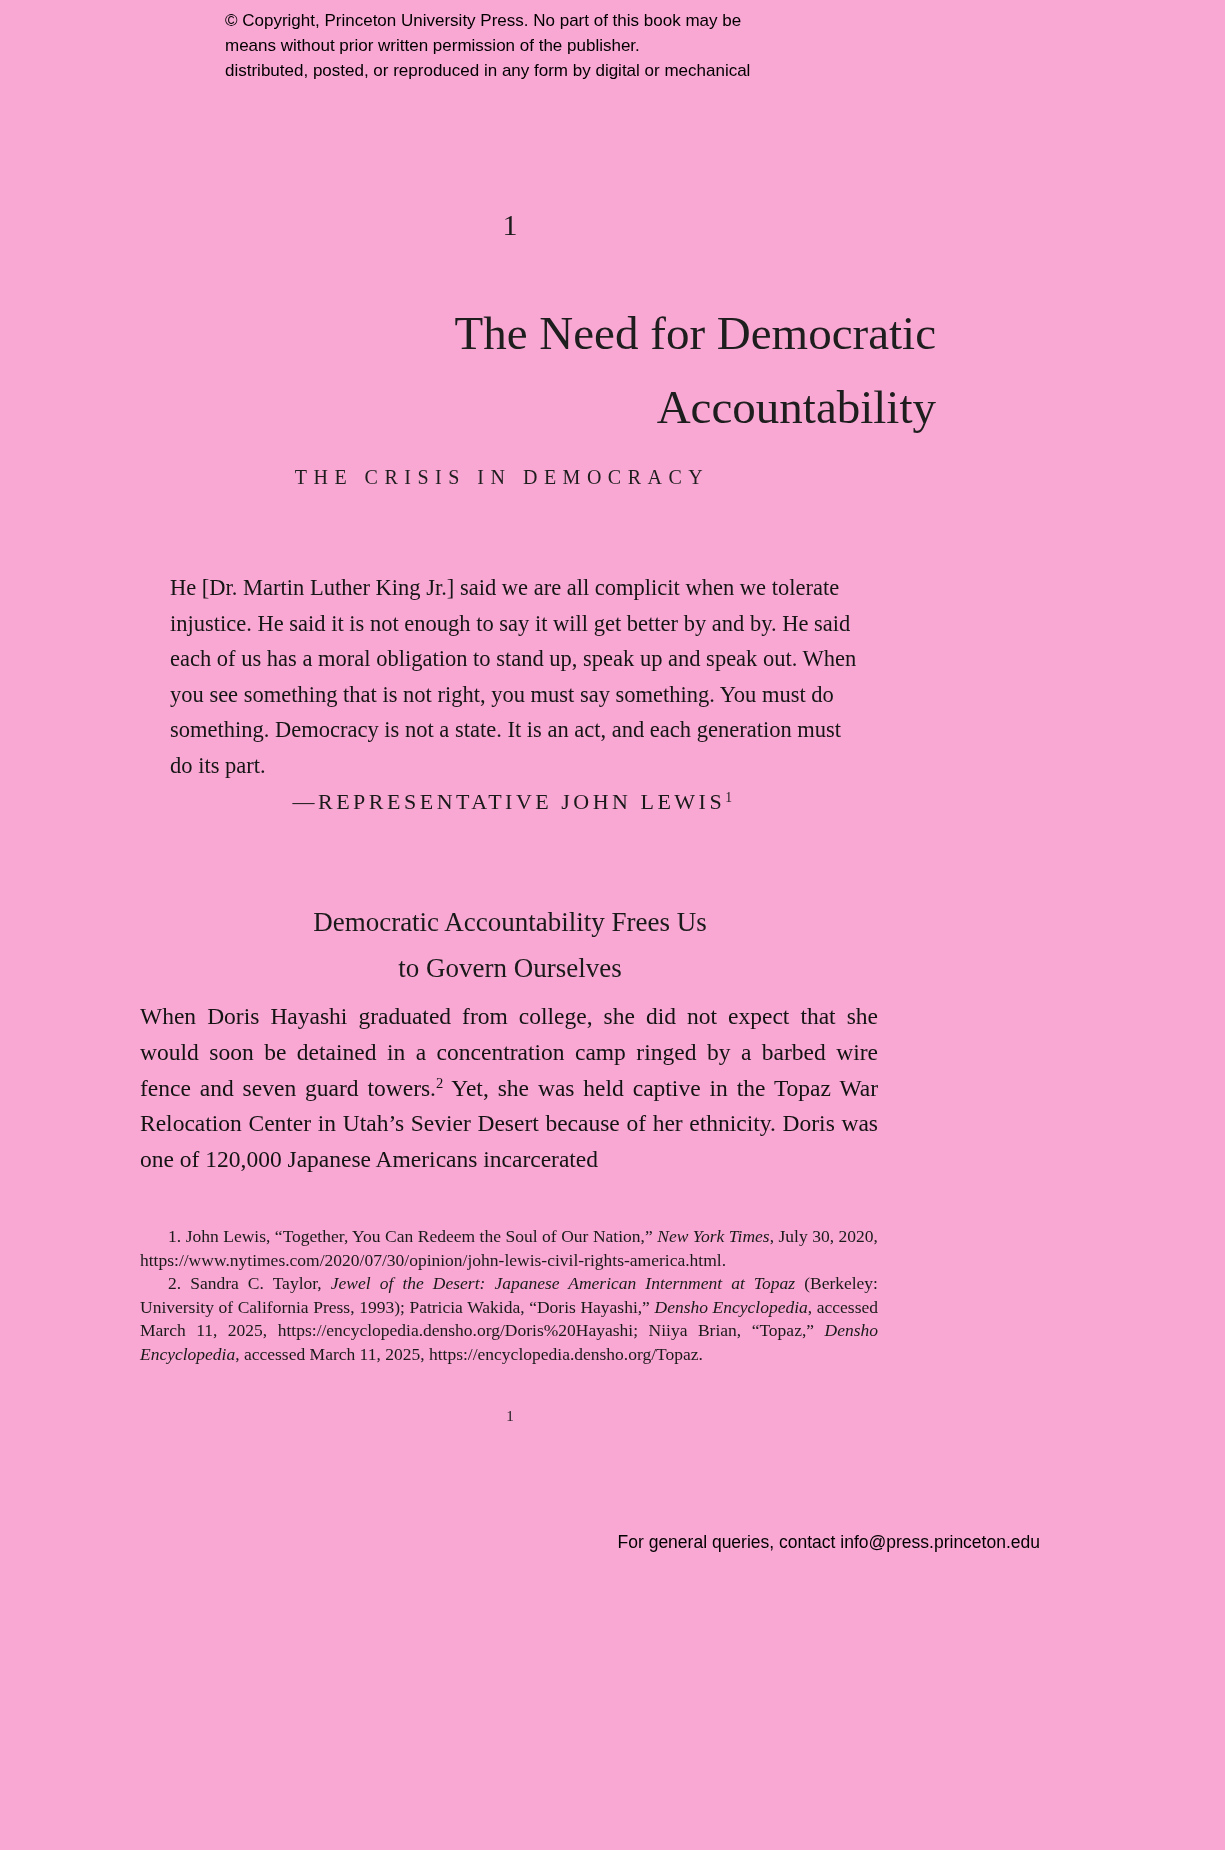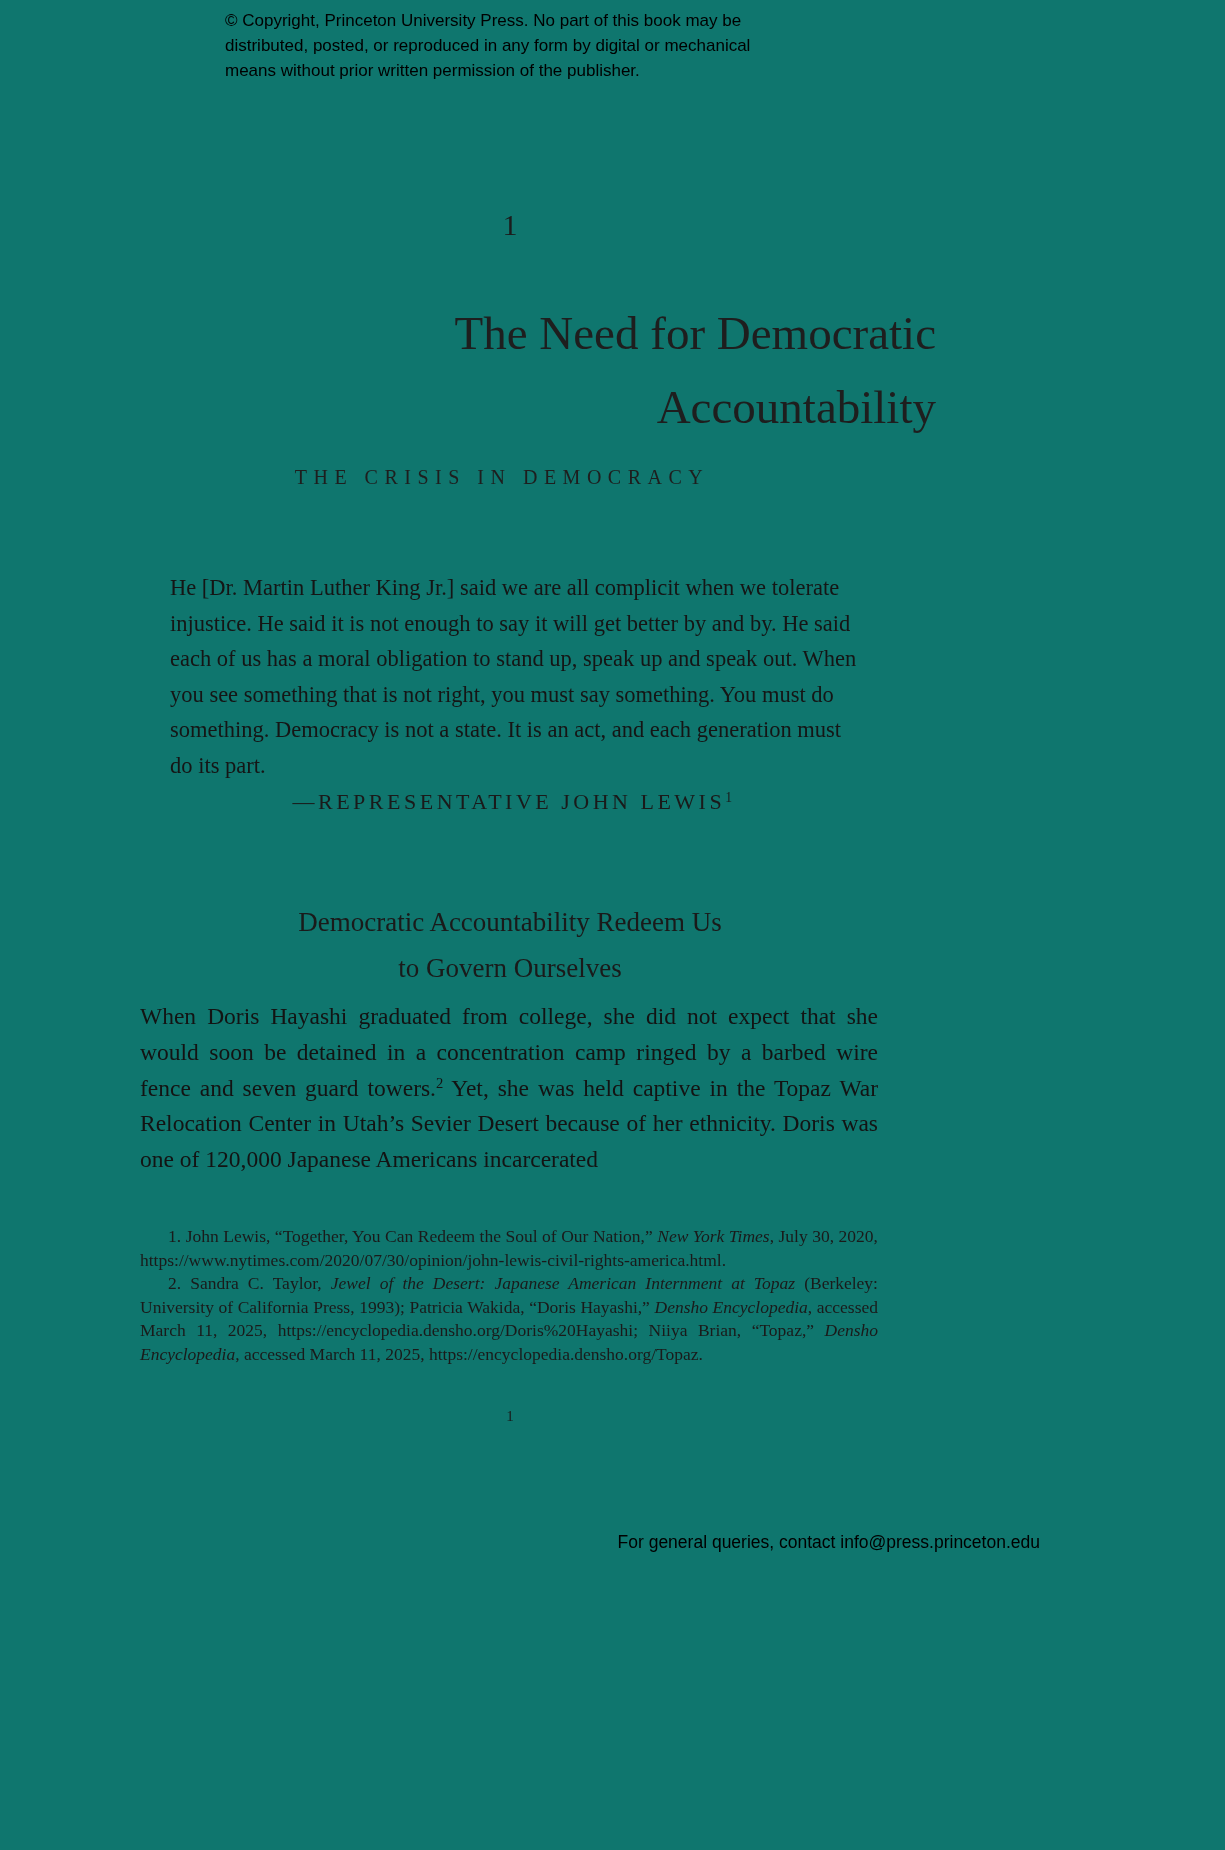--- a/index.html
+++ b/index.html
@@ -1,21 +1,21 @@
 <!DOCTYPE html>
 <html><head>
 <meta charset="utf-8">
 <style>
   * { margin: 0; padding: 0; box-sizing: border-box; }
   html, body { background: #ffffff; }
   .page {
     position: relative;
     width: 1225px;
     height: 1850px;
-    background: #0f766e;
+    background: #f9a8d4;
     font-family: "Liberation Serif", serif;
     color: #111111;
     overflow: hidden;
   }
   .copyright {
     position: absolute;
     left: 225px;
     top: 8px;
     font-family: "Liberation Sans", sans-serif;
     font-size: 17px;
@@ -132,41 +132,41 @@
   }
   em { font-style: italic; }
 </style>
 </head>
 <body>
 
 <div class="page">
 
   <div class="copyright">
     <div>© Copyright, Princeton University Press. No part of this book may be</div>
+    <div>means without prior written permission of the publisher.</div>
     <div>distributed, posted, or reproduced in any form by digital or mechanical</div>
-    <div>means without prior written permission of the publisher.</div>
   </div>
 
   <div class="chapter-number">1</div>
 
   <h1 class="chapter-title">
     <div>The Need for Democratic</div>
     <div>Accountability</div>
   </h1>
 
   <div class="chapter-subtitle">THE CRISIS IN DEMOCRACY</div>
 
   <div class="epigraph">He [Dr. Martin Luther King Jr.] said we are all complicit when we tolerate injustice. He said it is not enough to say it will get better by and by. He said each of us has a moral obligation to stand up, speak up and speak out. When you see something that is not right, you must say something. You must do something. Democracy is not a state. It is an act, and each generation must do its part.</div>
 
   <div class="attribution">
     <span>—REPRESENTATIVE JOHN LEWIS</span><sup>1</sup>
   </div>
 
   <h2 class="section-heading">
-    <div>Democratic Accountability Redeem Us</div>
+    <div>Democratic Accountability Frees Us</div>
     <div>to Govern Ourselves</div>
   </h2>
 
   <p class="body-par">
     <span>When Doris Hayashi graduated from college, she did not expect that she would soon be detained in a concentration camp ringed by a barbed wire fence and seven guard towers.</span><sup>2</sup><span> Yet, she was held captive in the Topaz War Relocation Center in Utah’s Sevier Desert because of her ethnicity. Doris was one of 120,000 Japanese Americans incarcerated</span>
   </p>
 
   <div class="footnotes">
     <p class="footnote"><span>1. John Lewis, “Together, You Can Redeem the Soul of Our Nation,” </span><em>New York Times</em><span>, July 30, 2020, https://www.nytimes.com/2020/07/30/opinion/john-lewis-civil-rights-america.html.</span></p>
     <p class="footnote"><span>2. Sandra C. Taylor, </span><em>Jewel of the Desert: Japanese American Internment at Topaz</em><span> (Berkeley: University of California Press, 1993); Patricia Wakida, “Doris Hayashi,” </span><em>Densho Encyclopedia</em><span>, accessed March 11, 2025, https://encyclopedia.densho.org/Doris%20Hayashi; Niiya Brian, “Topaz,” </span><em>Densho Encyclopedia</em><span>, accessed March 11, 2025, https://encyclopedia.densho.org/Topaz.</span></p>

